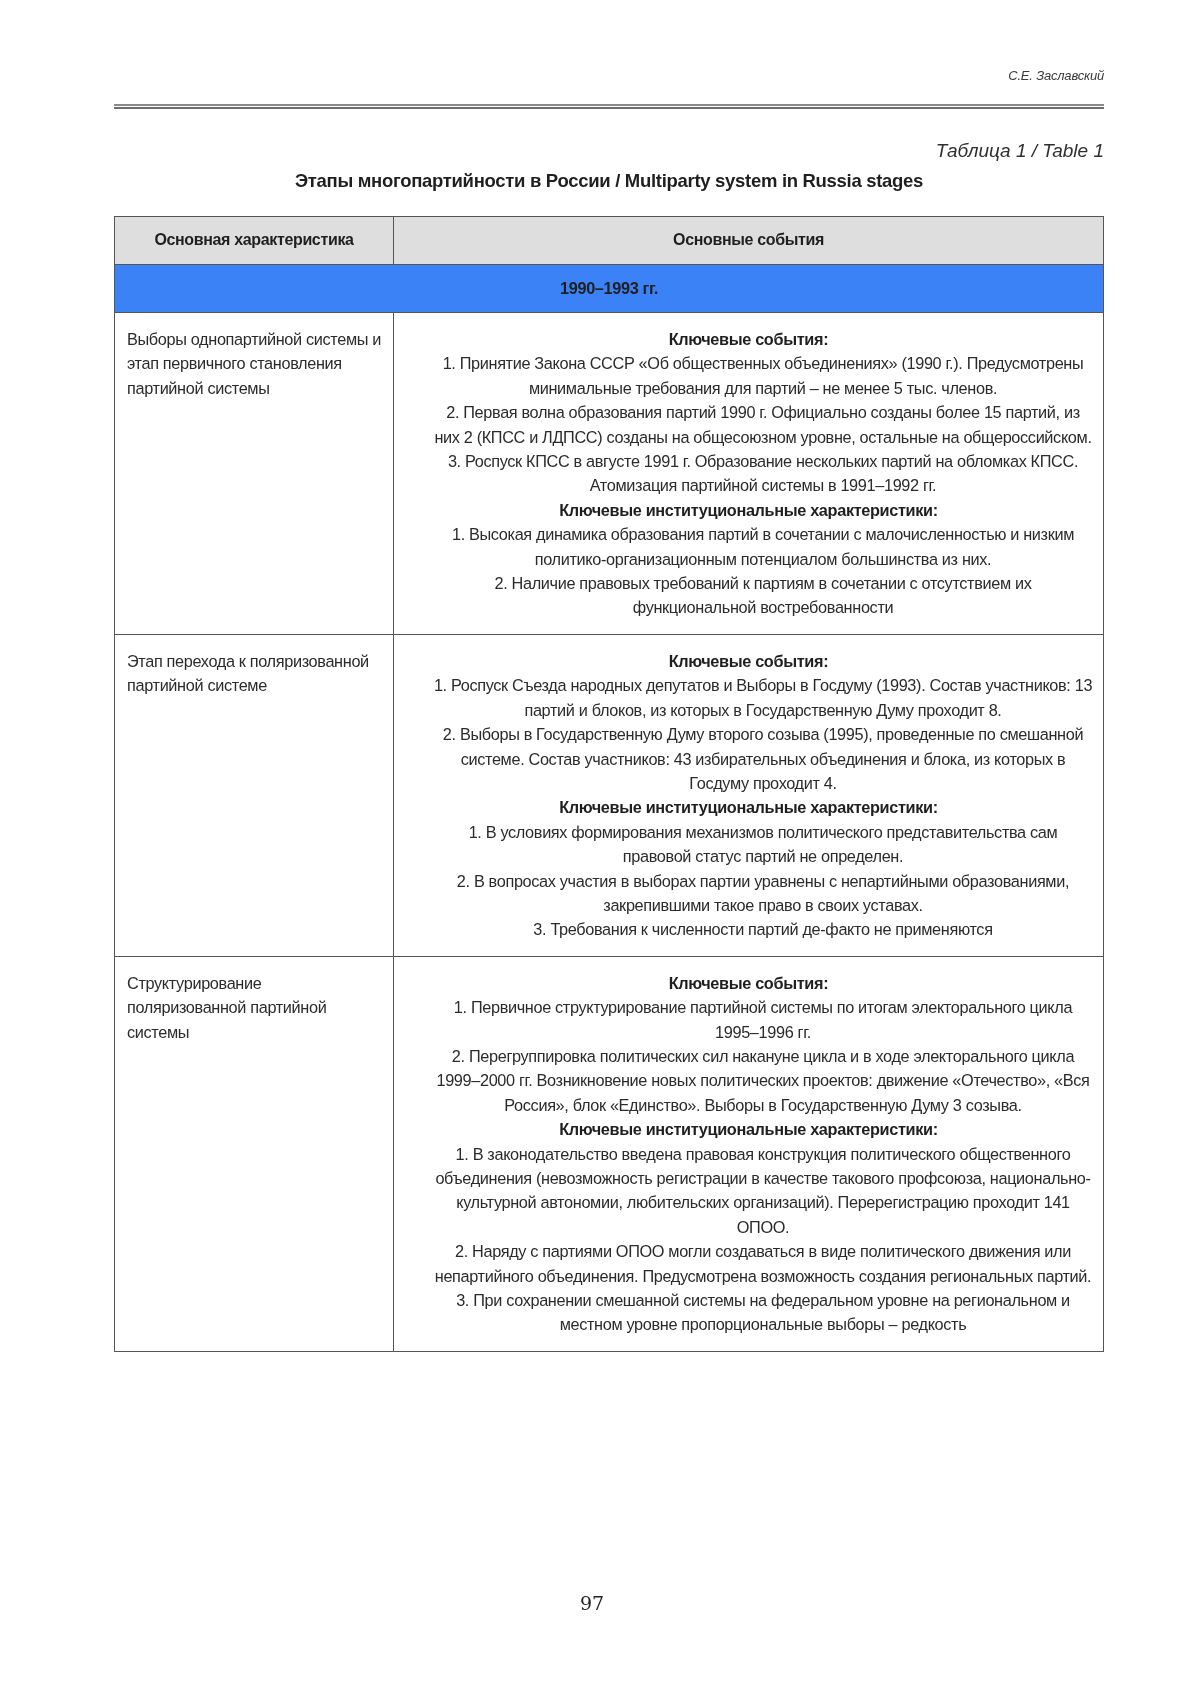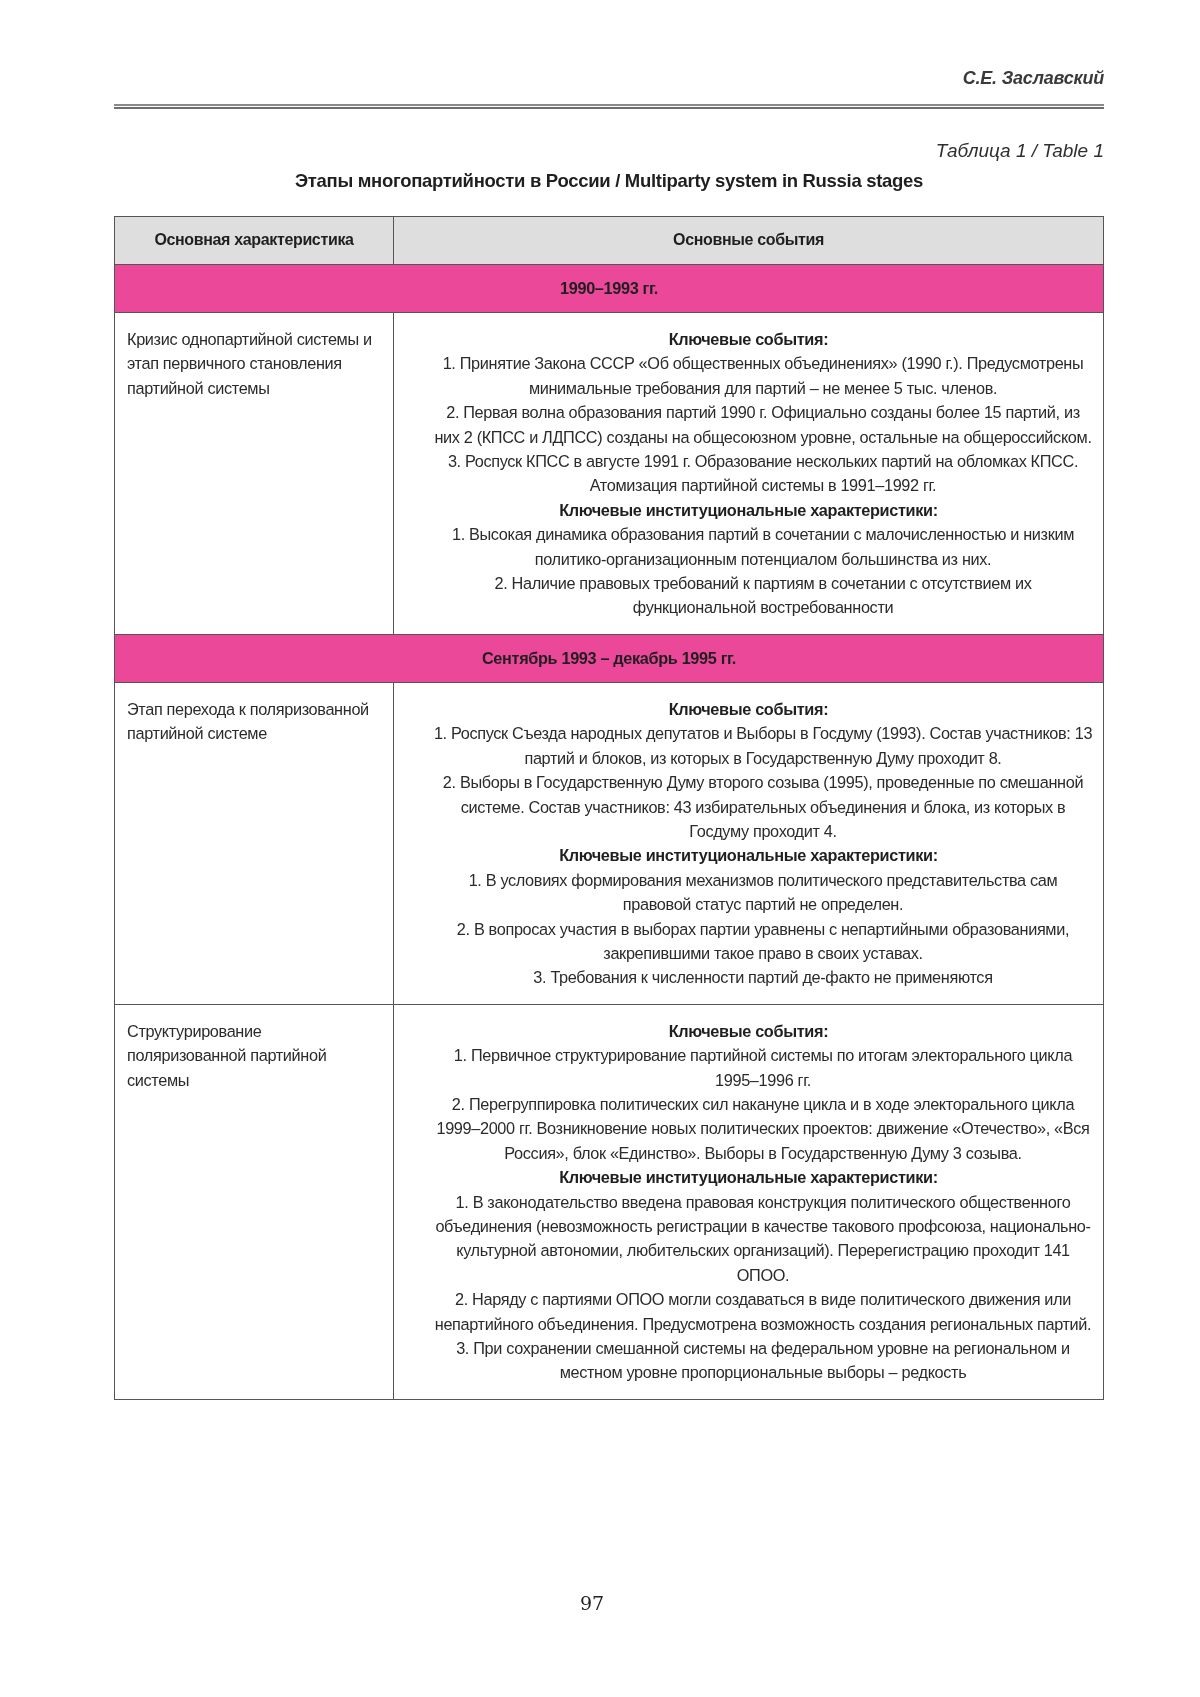--- a/index.html
+++ b/index.html
@@ -13,24 +13,23 @@
       position: relative;
       font-family: "Liberation Sans", sans-serif;
       color: #2b2b2b;
       overflow: hidden;
     }
     .running-head {
       position: absolute;
       right: 96px;
       top: 68px;
       font-style: italic;
-      font-size: 18px;
+      font-size: 13px;
       color: #3a3a3a;
       letter-spacing: -0.2px;
-      font-weight: bold;
     }
     .head-rule {
       position: absolute;
       left: 114px;
       right: 96px;
       top: 104px;
       height: 5px;
       border-top: 2px solid #8a8a8a;
       border-bottom: 2px solid #6e6e6e;
       box-sizing: border-box;
@@ -75,21 +74,21 @@
       font-weight: bold;
       font-size: 16px;
       height: 47px;
       padding: 0 10px;
       vertical-align: middle;
       text-align: center;
       color: #1f1f1f;
     }
     table.stages th.col1 { width: 258px; }
     tr.period td {
-      background: #ec4899;
+      background: #3b82f6;
       text-align: center;
       font-weight: bold;
       height: 47px;
       vertical-align: middle;
       color: #1f1f1f;
       padding: 0;
     }
     td.char {
       padding: 14px 10px 10px 12px;
     }
@@ -129,35 +128,32 @@
       <th class="col1">Основная характеристика</th>
       <th>Основные события</th>
     </tr>
   </thead>
   <tbody>
 
     <tr class="period">
       <td colspan="2">1990–1993 гг.</td>
     </tr>
     <tr>
-      <td class="char">Кризис однопартийной системы и этап первичного становления партийной системы</td>
+      <td class="char">Выборы однопартийной системы и этап первичного становления партийной системы</td>
       <td class="events">
         <span class="sec-heading">Ключевые события:</span>
         <span class="item">1. Принятие Закона СССР «Об общественных объединениях» (1990 г.). Предусмотрены минимальные требования для партий – не менее 5 тыс. членов.</span>
         <span class="item">2. Первая волна образования партий 1990 г. Официально созданы более 15 партий, из них 2 (КПСС и ЛДПСС) созданы на общесоюзном уровне, остальные на общероссийском.</span>
         <span class="item">3. Роспуск КПСС в августе 1991 г. Образование нескольких партий на обломках КПСС. Атомизация партийной системы в 1991–1992 гг.</span>
         <span class="sec-heading">Ключевые институциональные характеристики:</span>
         <span class="item">1. Высокая динамика образования партий в сочетании с малочисленностью и низким политико-организационным потенциалом большинства из них.</span>
         <span class="item">2. Наличие правовых требований к партиям в сочетании с отсутствием их функциональной востребованности</span>
       </td>
     </tr>
 
-    <tr class="period">
-      <td colspan="2">Сентябрь 1993 – декабрь 1995 гг.</td>
-    </tr>
     <tr>
       <td class="char">Этап перехода к поляризованной партийной системе</td>
       <td class="events">
         <span class="sec-heading">Ключевые события:</span>
         <span class="item">1. Роспуск Съезда народных депутатов и Выборы в Госдуму (1993). Состав участников: 13 партий и блоков, из которых в Государственную Думу проходит 8.</span>
         <span class="item">2. Выборы в Государственную Думу второго созыва (1995), проведенные по смешанной системе. Состав участников: 43 избирательных объединения и блока, из которых в Госдуму проходит 4.</span>
         <span class="sec-heading">Ключевые институциональные характеристики:</span>
         <span class="item">1. В условиях формирования механизмов политического представительства сам правовой статус партий не определен.</span>
         <span class="item">2. В вопросах участия в выборах партии уравнены с непартийными образованиями, закрепившими такое право в своих уставах.</span>
         <span class="item">3. Требования к численности партий де-факто не применяются</span>

